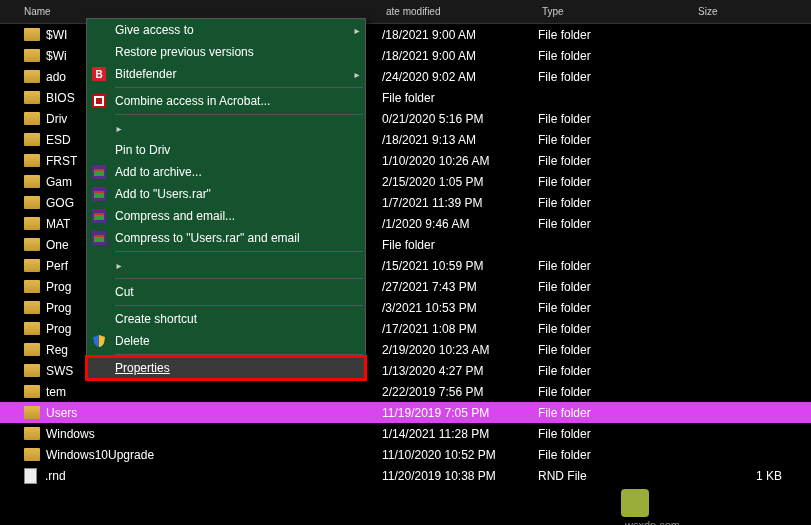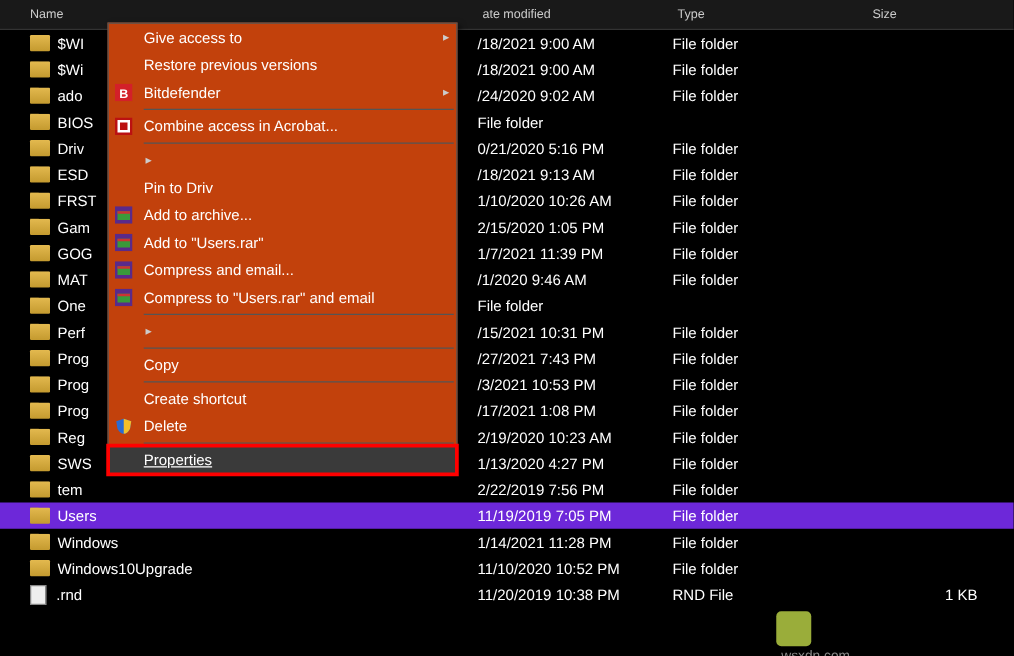--- a/index.html
+++ b/index.html
@@ -26,21 +26,21 @@
 .col-type { width: 156px; line-height: 24px; padding-left: 4px;}
 .col-size { width: 100px; text-align: left; line-height: 24px; padding-left: 4px;}
 
 .rows { position: relative; }
 .row {
   display: flex;
   height: 21px;
   align-items: center;
   color: #fff;
 }
-.row.selected { background: #6d28d9; }
+.row.selected { background: #d946ef; }
 .row .cell-name { 
   width: 382px; 
   display: flex; 
   align-items: center; 
   padding-left: 24px;
   white-space: nowrap;
   overflow: hidden;
 }
 .row .cell-date { width: 156px; white-space: nowrap; }
 .row .cell-type { width: 156px; white-space: nowrap; }
@@ -69,21 +69,21 @@
   margin-right: 8px;
   flex-shrink: 0;
 }
 
 
 .context-menu {
   position: absolute;
   left: 86px;
   top: 18px;
   width: 280px;
-  background: #c2410c;
+  background: #14532d;
   border: 1px solid #555;
   box-shadow: 3px 3px 5px rgba(0,0,0,0.6);
   z-index: 10;
 }
 .menu-item {
   display: flex;
   align-items: center;
   height: 22px;
   color: #fff;
   cursor: default;
@@ -247,21 +247,21 @@
         <span class="trunc">One</span>
       </div>
       <div class="cell-type">File folder</div>
       <div class="cell-size"></div>
     </div>
     <div class="row">
       <div class="cell-name">
         <span class="icon-folder"></span>
         <span class="trunc">Perf</span>
       </div>
-      <div class="cell-date">/15/2021 10:31 PM</div>
+      <div class="cell-date">/15/2021 10:59 PM</div>
       <div class="cell-type">File folder</div>
       <div class="cell-size"></div>
     </div>
     <div class="row">
       <div class="cell-name">
         <span class="icon-folder"></span>
         <span class="trunc">Prog</span>
       </div>
       <div class="cell-date">/27/2021 7:43 PM</div>
       <div class="cell-type">File folder</div>
@@ -440,21 +440,21 @@
 
   <div class="menu-item">
     <span class="mi-icon"></span>
     <span class="mi-arrow">▸</span>
   </div>
 
   <div class="menu-sep"></div>
 
   <div class="menu-item">
     <span class="mi-icon"></span>
-    <span class="mi-label">Copy</span>
+    <span class="mi-label">Cut</span>
   </div>
 
   <div class="menu-sep"></div>
 
   <div class="menu-item">
     <span class="mi-icon"></span>
     <span class="mi-label">Create shortcut</span>
   </div>
   <div class="menu-item">
     <span class="mi-icon">

